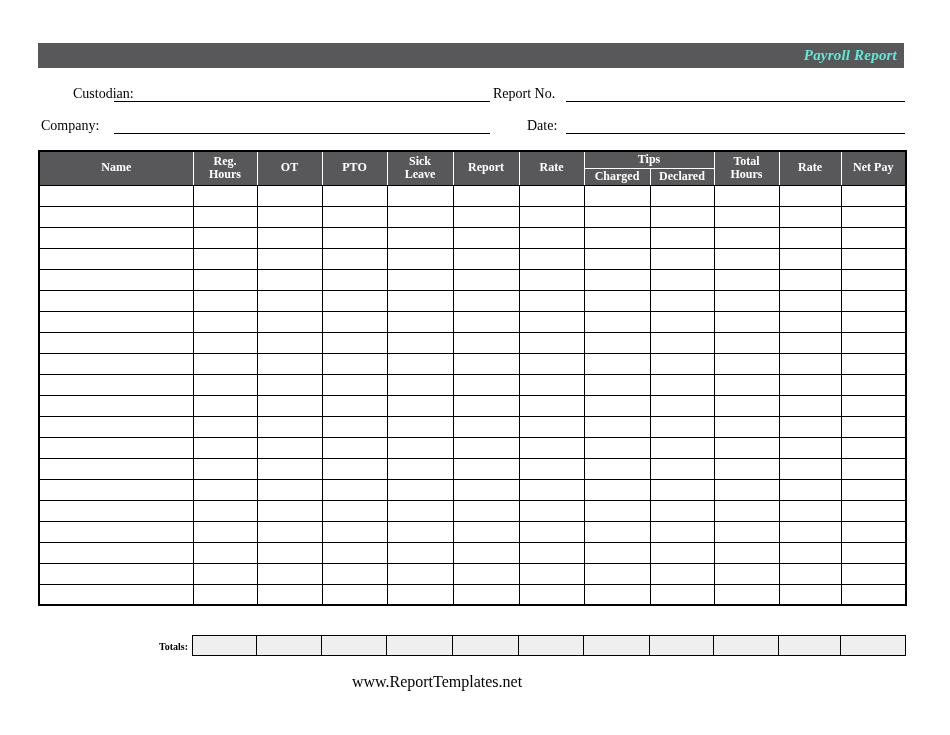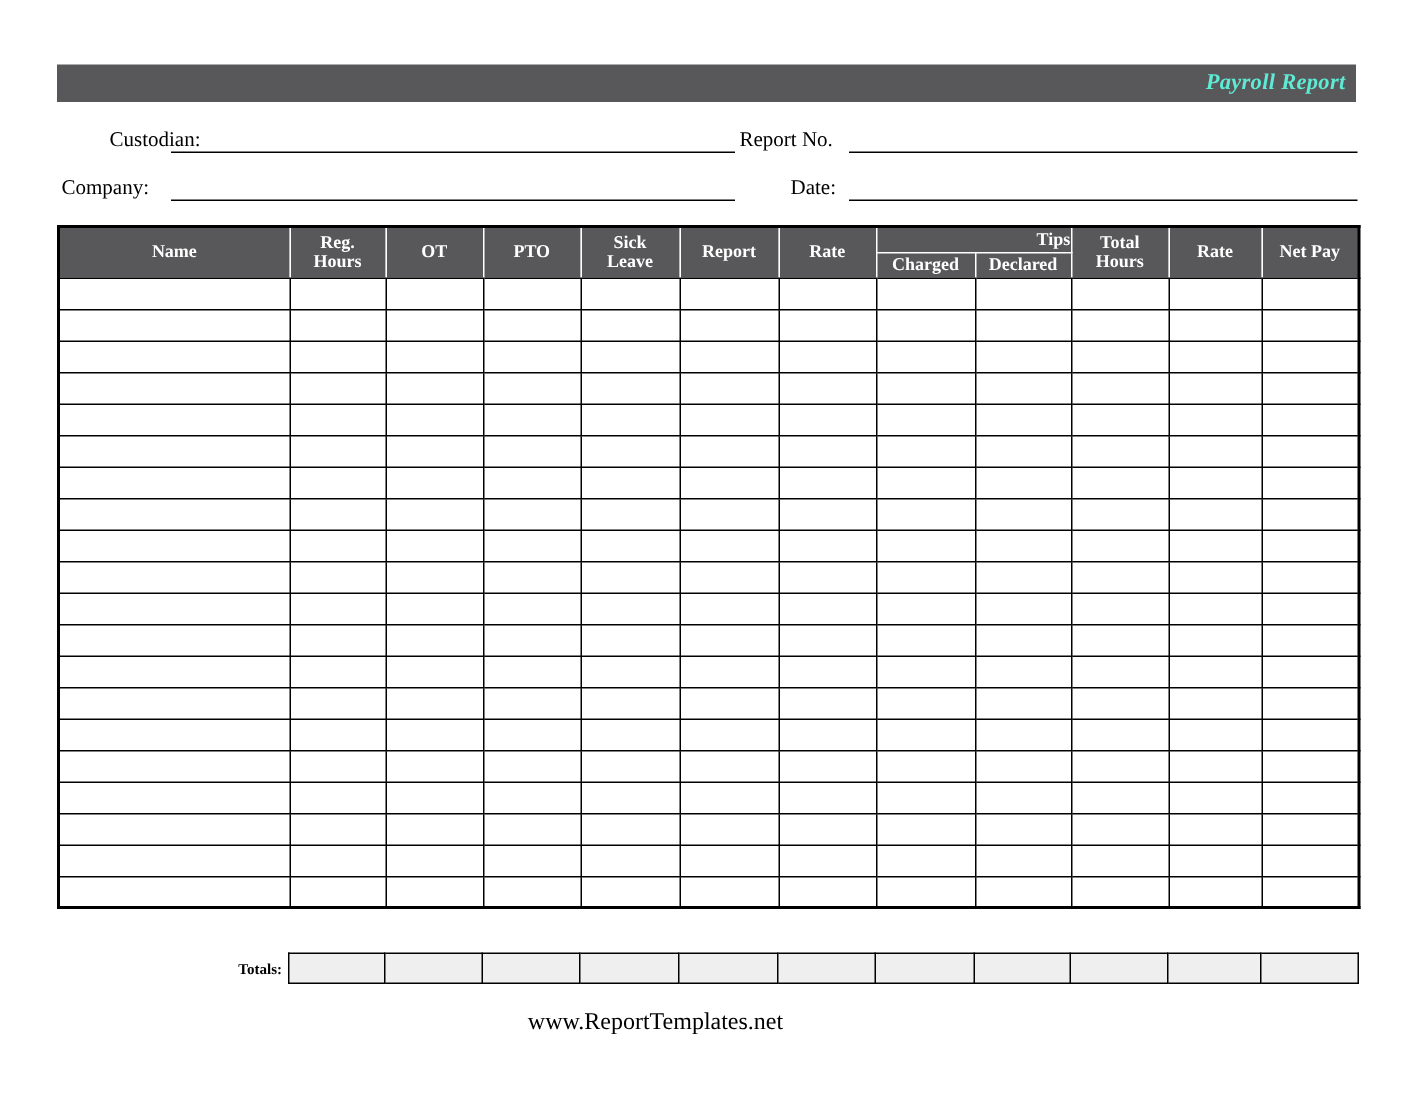--- a/index.html
+++ b/index.html
@@ -67,21 +67,20 @@
     vertical-align: middle;
     padding: 1px 0;
     height: 15px;
     border: 1px solid #ffffff;
     border-bottom-color: #000000;
     white-space: pre-line;
   }
   table.payroll th.tips-group {
     border-bottom-color: #ffffff;
     height: 14px;
-    text-align: right;
   }
   table.payroll th.tips-sub { height: 14px; }
   table.payroll td {
     border: 1px solid #000;
     height: 21px;
     padding: 0;
     font-size: 12px;
   }
   .totals-label {
     position: absolute;

